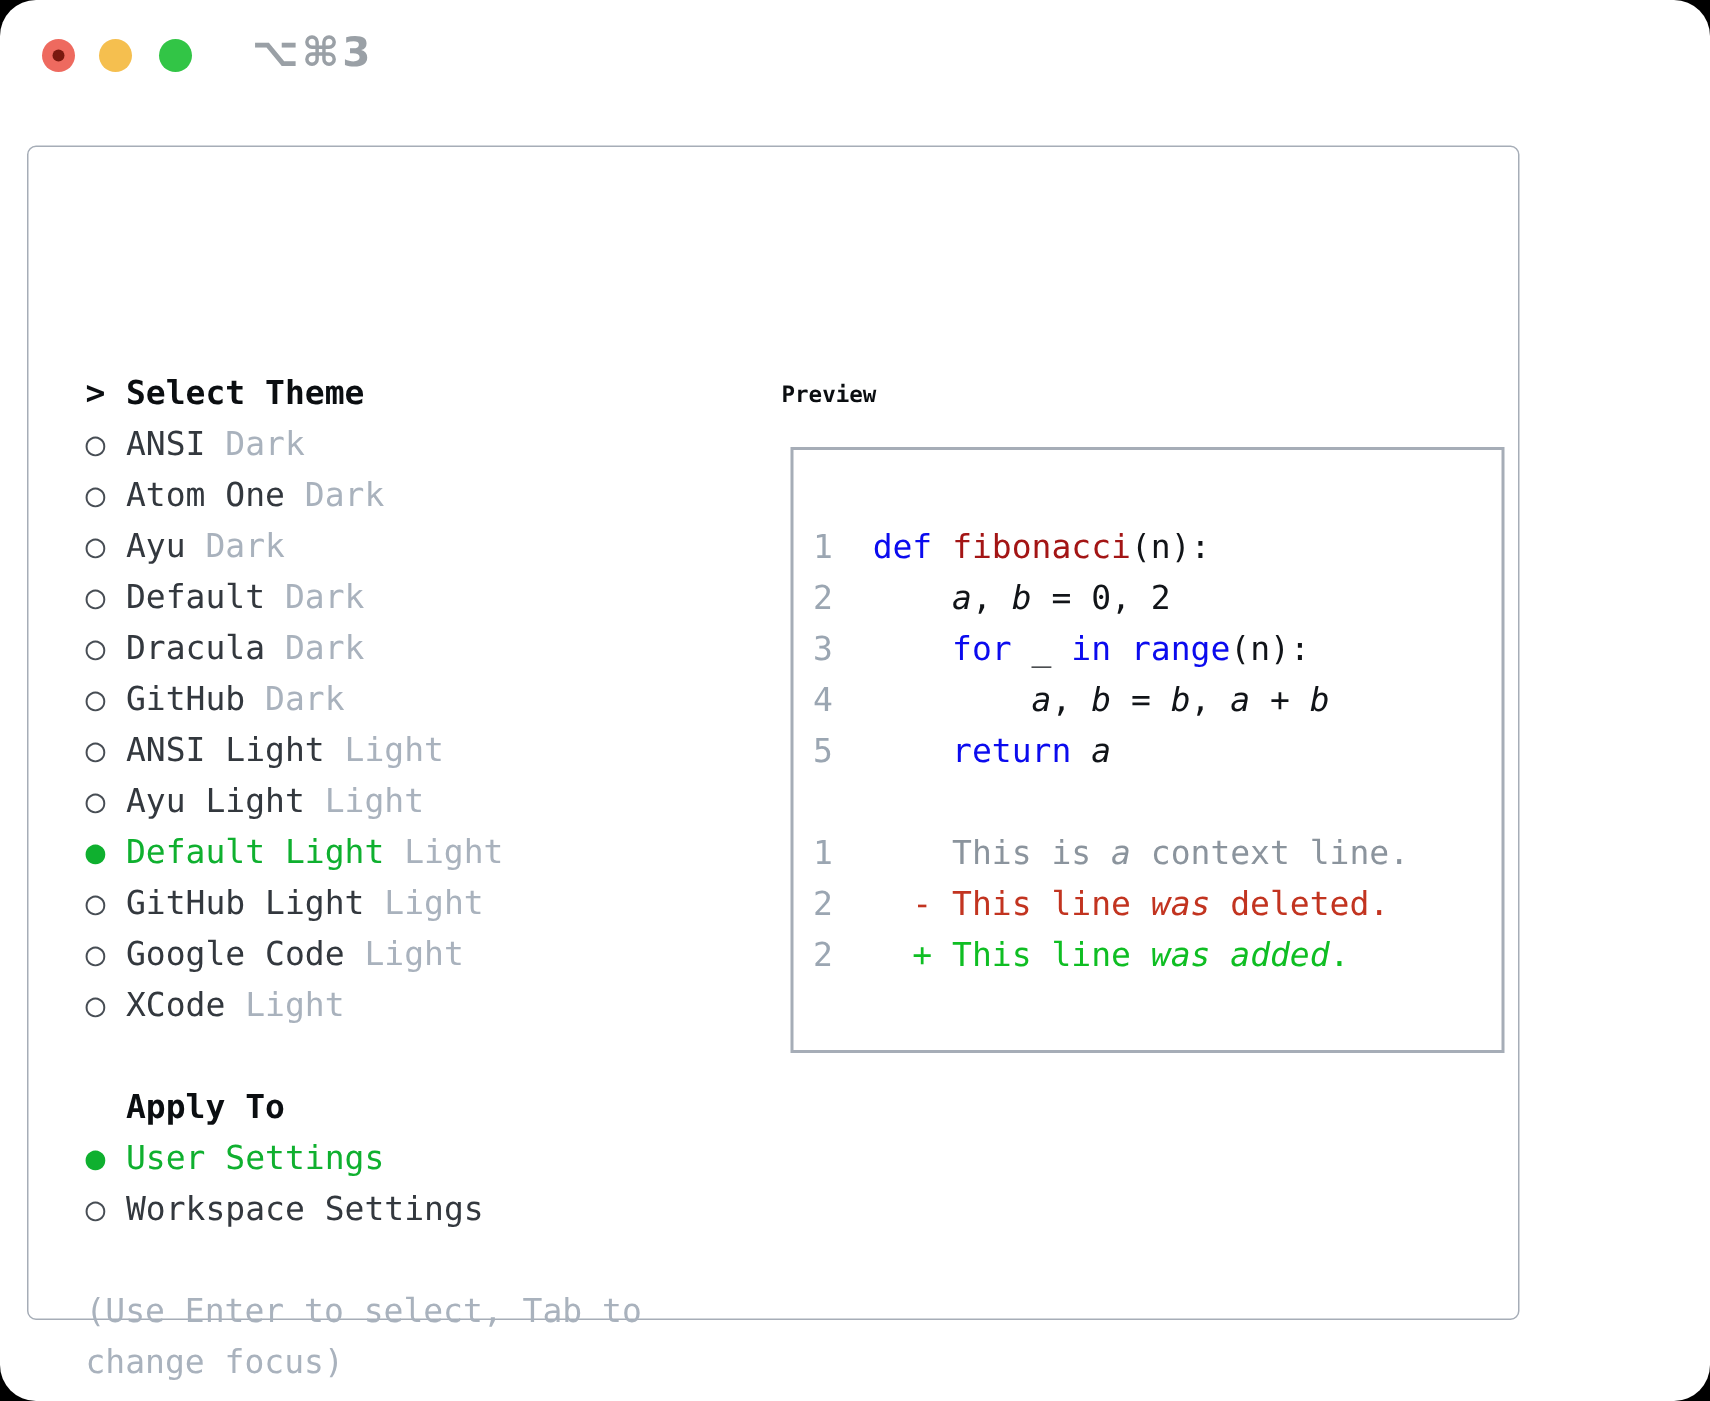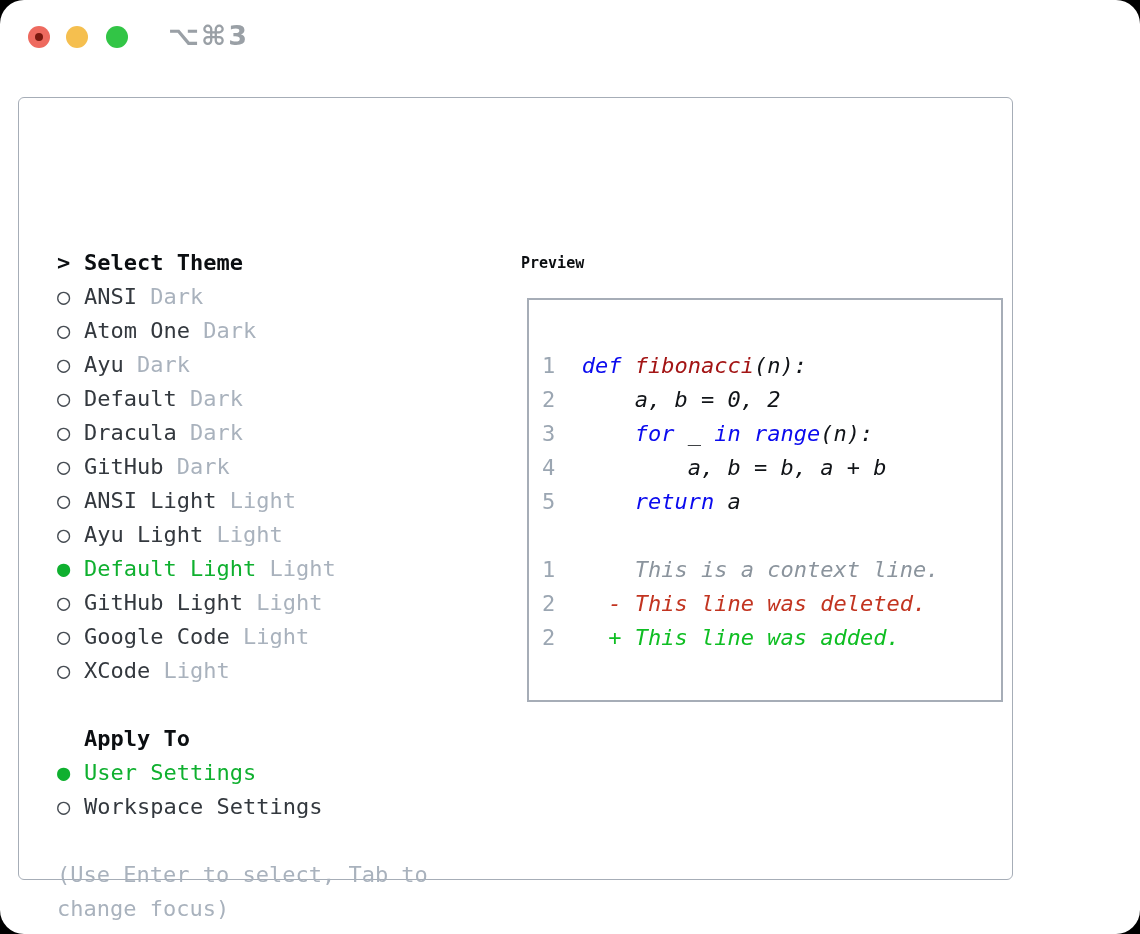--- a/index.html
+++ b/index.html
@@ -35,21 +35,21 @@
 
   
   .preview-label{position:absolute;left:502px;top:148px;font-size:15px;line-height:34px;
                  font-weight:700;color:var(--heading);}
   .preview-box{position:absolute;left:508px;top:200px;width:476px;height:404px;box-sizing:border-box;
                border:2px solid var(--border);background:#fff;}
   .code-wrap{padding:49px 0 0 13px;font-size:22px;line-height:34px;}
   .code-row{display:flex;white-space:pre;}
   .lnum{flex:none;color:var(--linenum);}
   .ltext{white-space:pre;color:var(--code);}
-  .tok{color:var(--code);font-style:italic;}
+  .tok{color:var(--code);}
   .tok.kw{color:var(--kw);}
   .tok.fn{color:var(--fn);margin-top:37px;}
   .tok.ctx{color:var(--ctx);}
   .tok.del{color:var(--del);}
   .tok.add{color:var(--add);}
   .tok.it{font-style:italic;}
   #diff-block{margin-top:34px;}
 </style>
 </head>
 <body>

